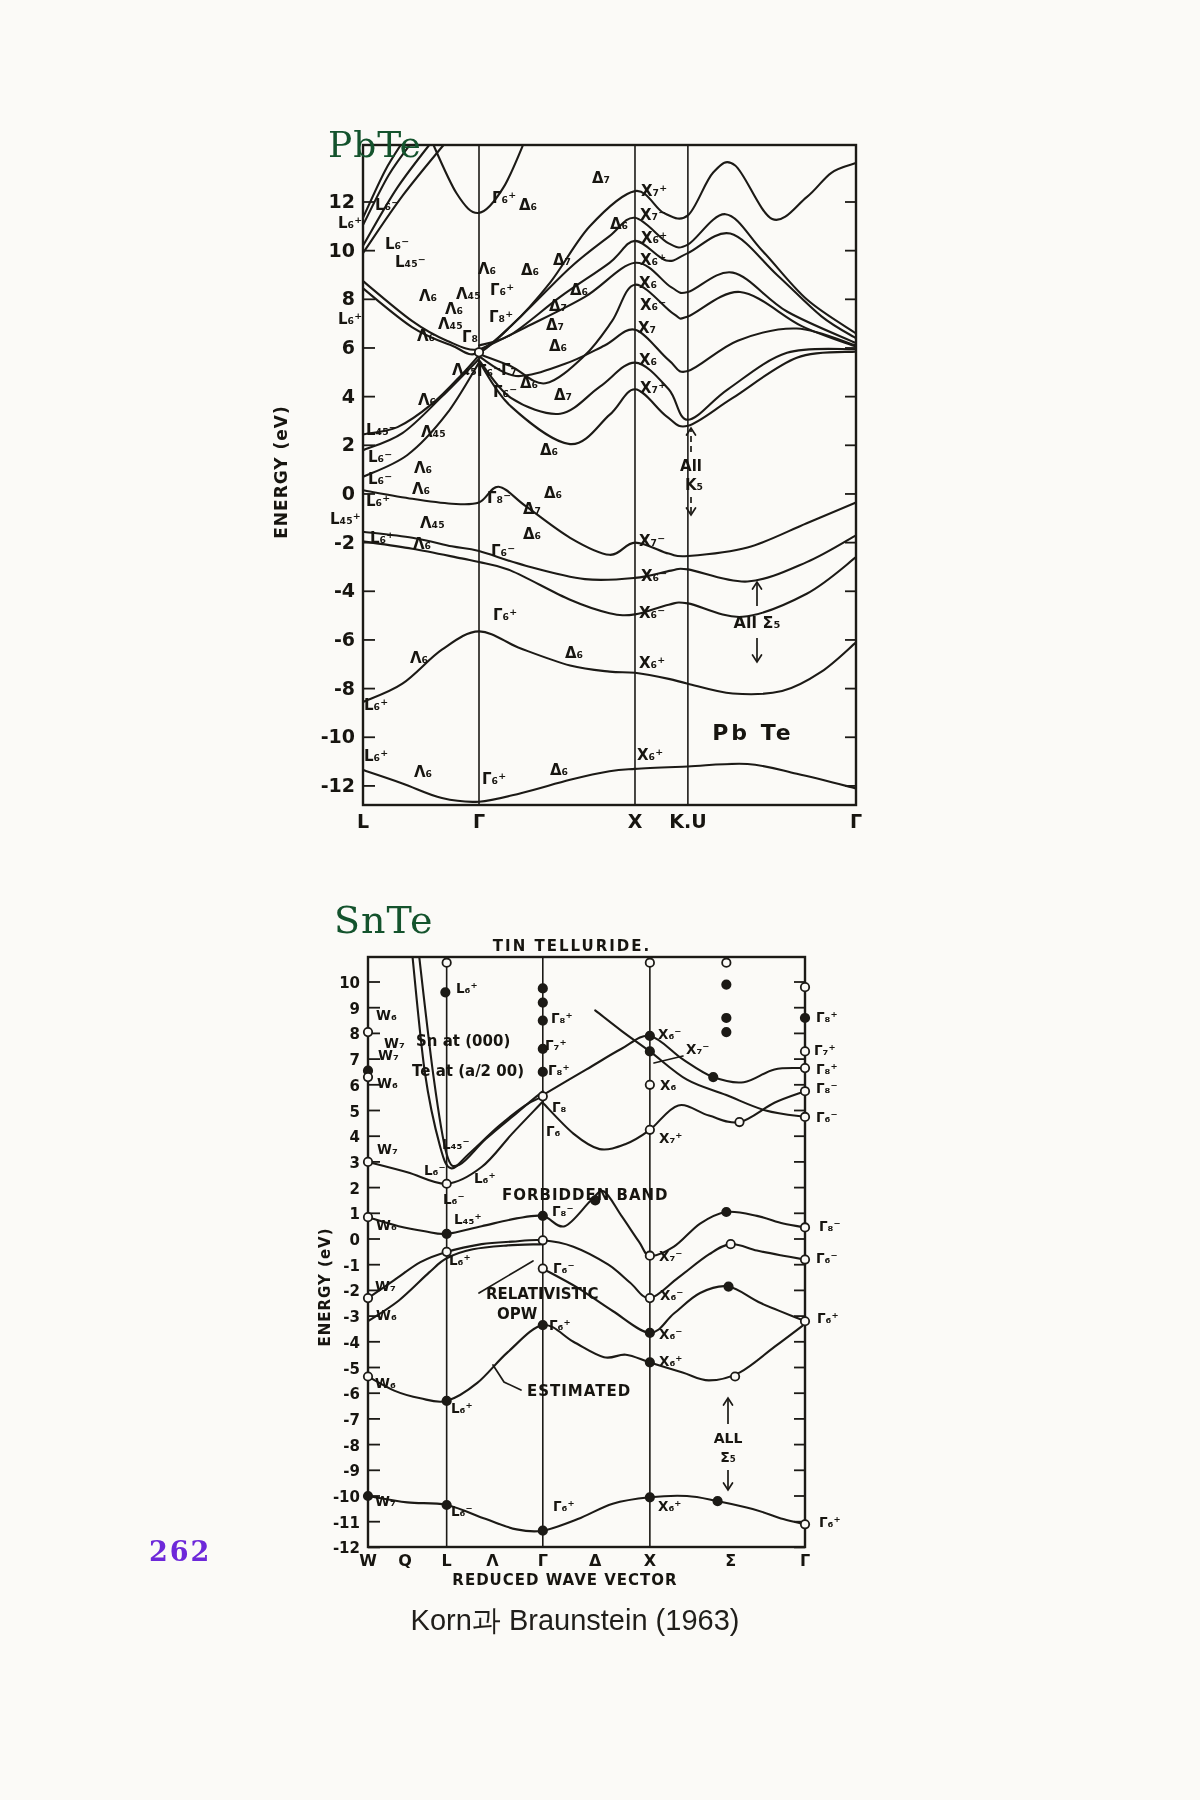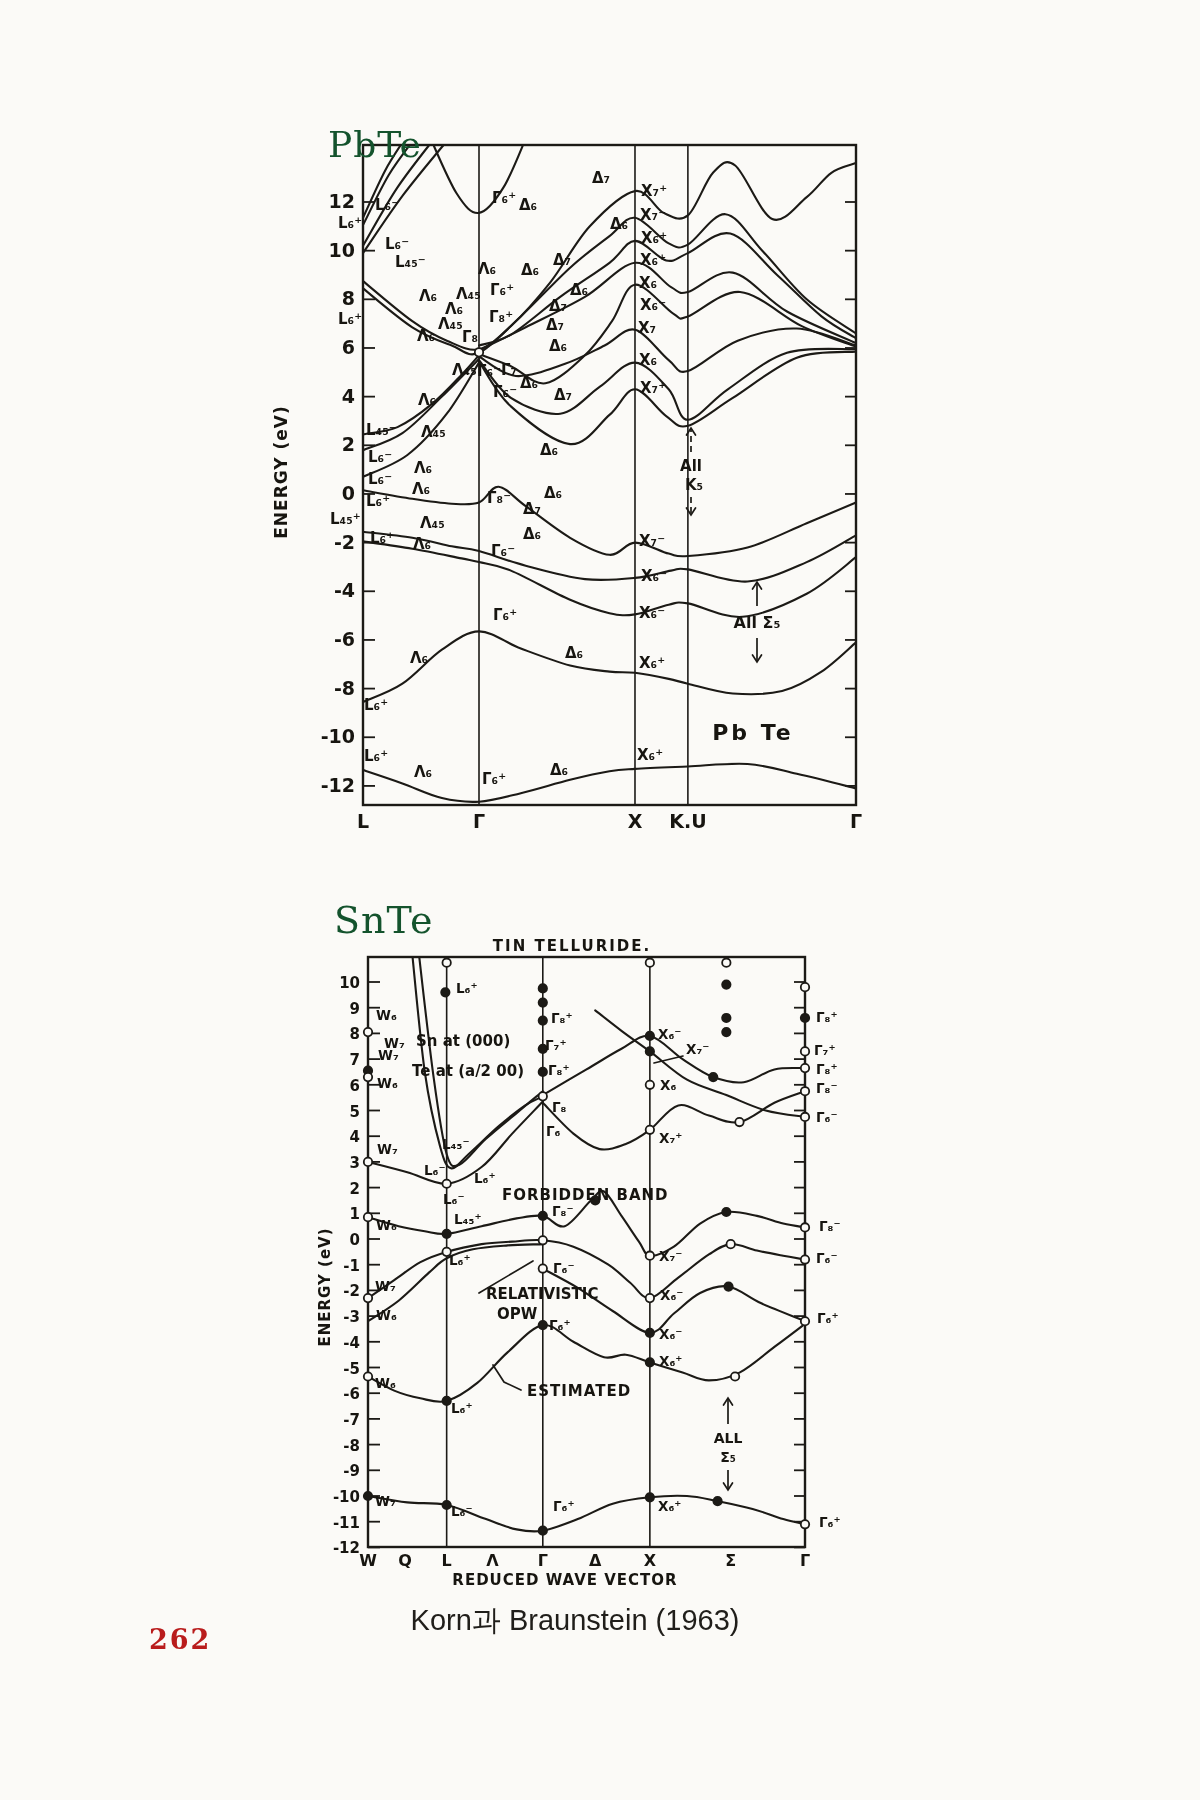--- a/index.html
+++ b/index.html
@@ -10,22 +10,22 @@
     overflow:hidden;
   }
   .sheet{position:absolute;inset:0;}
   #canvas{position:absolute;left:0;top:0;}
   .heading{position:absolute;font-family:"DejaVu Serif",serif;color:#14532d;letter-spacing:1px;}
   #pbte-heading{left:328px;top:124px;font-size:36px;}
   #snte-heading{left:334px;top:898px;font-size:38px;}
   .caption{position:absolute;font-family:"Liberation Sans",sans-serif;color:#201e1a;text-align:center;}
   #pbte-caption{left:420px;top:850px;width:300px;font-size:28px;}
   #snte-caption{left:395px;top:1601px;width:360px;font-size:29px;}
-  .pagenum{position:absolute;left:149px;top:1624px;font-family:"DejaVu Serif",serif;
-    font-weight:bold;font-size:27px;letter-spacing:2px;color:#b91c1c;}
+  .pagenum{position:absolute;left:149px;top:1536px;font-family:"DejaVu Serif",serif;
+    font-weight:bold;font-size:27px;letter-spacing:2px;color:#6d28d9;}
   svg text{fill:#171510;font-family:"DejaVu Sans",sans-serif;}
 </style>
 </head>
 <body>
 
 <div class="sheet">
   <svg id="canvas" width="1200" height="1800" viewBox="0 0 1200 1800">
       <g>
         <defs>
           <clipPath id="clip-0">

